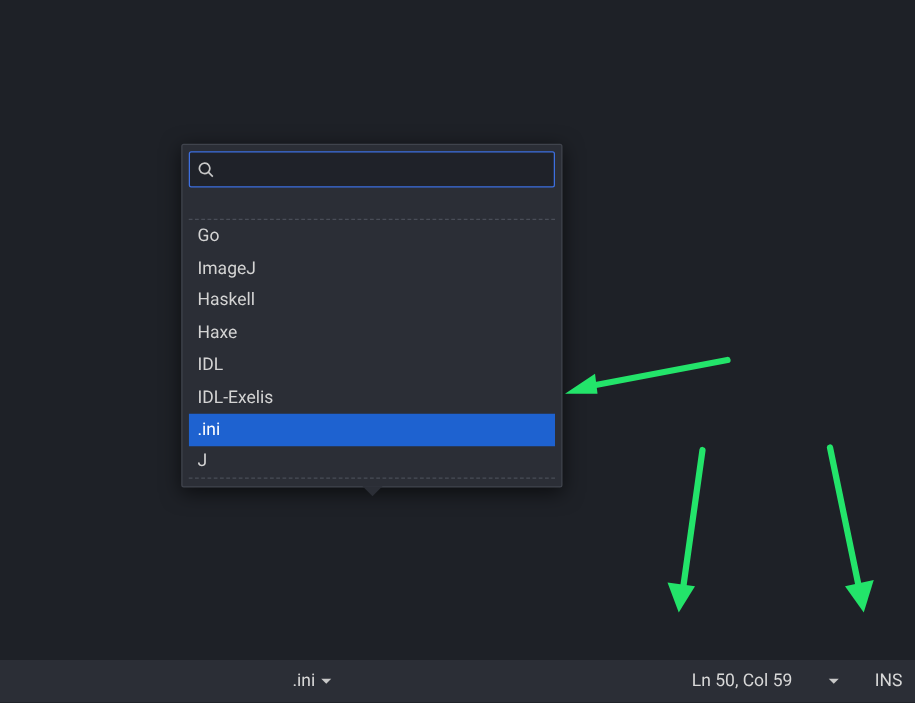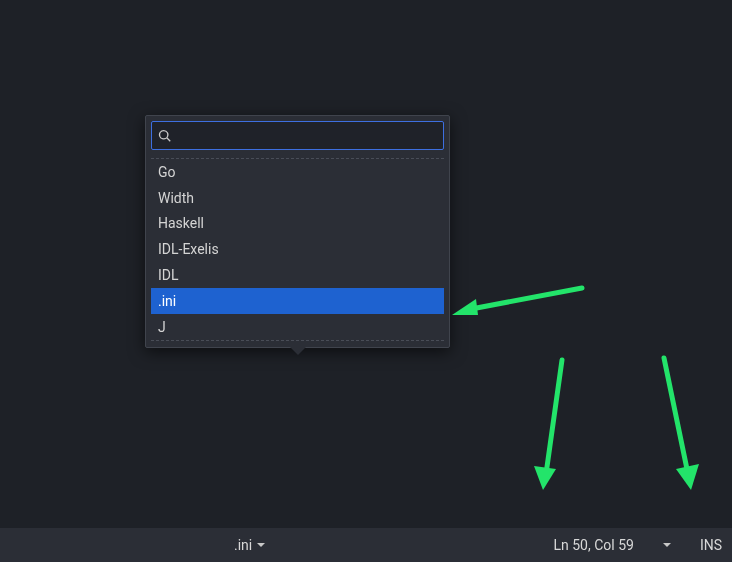--- a/index.html
+++ b/index.html
@@ -7,21 +7,21 @@
 .statusbar{position:absolute;left:0;right:0;bottom:0;height:34px;background:#2b2e36;display:flex;align-items:center;color:#d8d8d8;font-size:14px}
 .status-spacer-left{width:224px}
 .status-item{height:34px;display:flex;align-items:center;padding:0 10px;cursor:pointer;white-space:nowrap}
 .caret{display:inline-flex;align-items:center;margin-left:4px}
 .caret svg{width:10px;height:10px;fill:#c8c8c8}
 .status-gap{flex:1}
 .popover{position:absolute;left:145px;top:115px;width:293px;background:#2b2e36;border:1px solid #40444d;border-radius:2px;box-shadow:0 4px 16px rgba(0,0,0,.6);padding:5px 5px 6px 5px}
 .search-wrap{height:27px;border:1px solid #3d6fe0;background:#1f2229;border-radius:2px;display:flex;align-items:center;padding:0 6px;gap:6px}
 .search-wrap svg{width:14px;height:14px;fill:#c8c8c8;flex:none}
 .search-input{flex:1;background:transparent;border:none;outline:none;color:#d4d4d4;font-size:13px;height:100%;caret-color:#d4d4d4}
-.list{margin-top:8px;max-height:345px;overflow:hidden;border-top:1px dashed #494d57;border-bottom:1px dashed #494d57;padding:0}
+.list{margin-top:25px;max-height:345px;overflow:hidden;border-top:1px dashed #494d57;border-bottom:1px dashed #494d57;padding:0}
 .list-item{height:25.8px;display:flex;align-items:center;padding:0 7px;font-size:14px;color:#d4d4d4;cursor:pointer}
 .list-item.selected{background:#1e62d0;color:#fff}
 .popover::after{content:"";position:absolute;left:144px;bottom:-8px;width:0;height:0;border-left:8px solid transparent;border-right:8px solid transparent;border-top:8px solid #2b2e36}
 .arrow{position:absolute;pointer-events:none}
 .arrow svg{overflow:visible}
 .arrow svg line{stroke:#23e46a;stroke-width:5;stroke-linecap:round}
 .arrow svg polygon{fill:#23e46a}
 </style>
 </head>
 <body>
@@ -58,30 +58,33 @@
     <svg viewBox="0 0 16 16">
           <path d="M6.5 1a5.5 5.5 0 014.38 8.82l3.65 3.65-1.06 1.06-3.65-3.65A5.5 5.5 0 116.5 1zm0 1.5a4 4 0 100 8 4 4 0 000-8z"></path>
         </svg>
     <input class="search-input" type="text" autofocus="" placeholder="" style="">
   </div>
   <div class="list" id="lang-list">
         <div class="list-item">
           <span>Go</span>
         </div>
         <div class="list-item">
-          <span>Width</span>
+          <span>ImageJ</span>
         </div>
         <div class="list-item">
           <span>Haskell</span>
         </div>
         <div class="list-item">
-          <span>IDL-Exelis</span>
+          <span>Haxe</span>
         </div>
         <div class="list-item">
           <span>IDL</span>
+        </div>
+        <div class="list-item">
+          <span>IDL-Exelis</span>
         </div>
         <div class="list-item selected">
           <span>.ini</span>
         </div>
         <div class="list-item">
           <span>J</span>
         </div>
       </div>
 </div>
 

